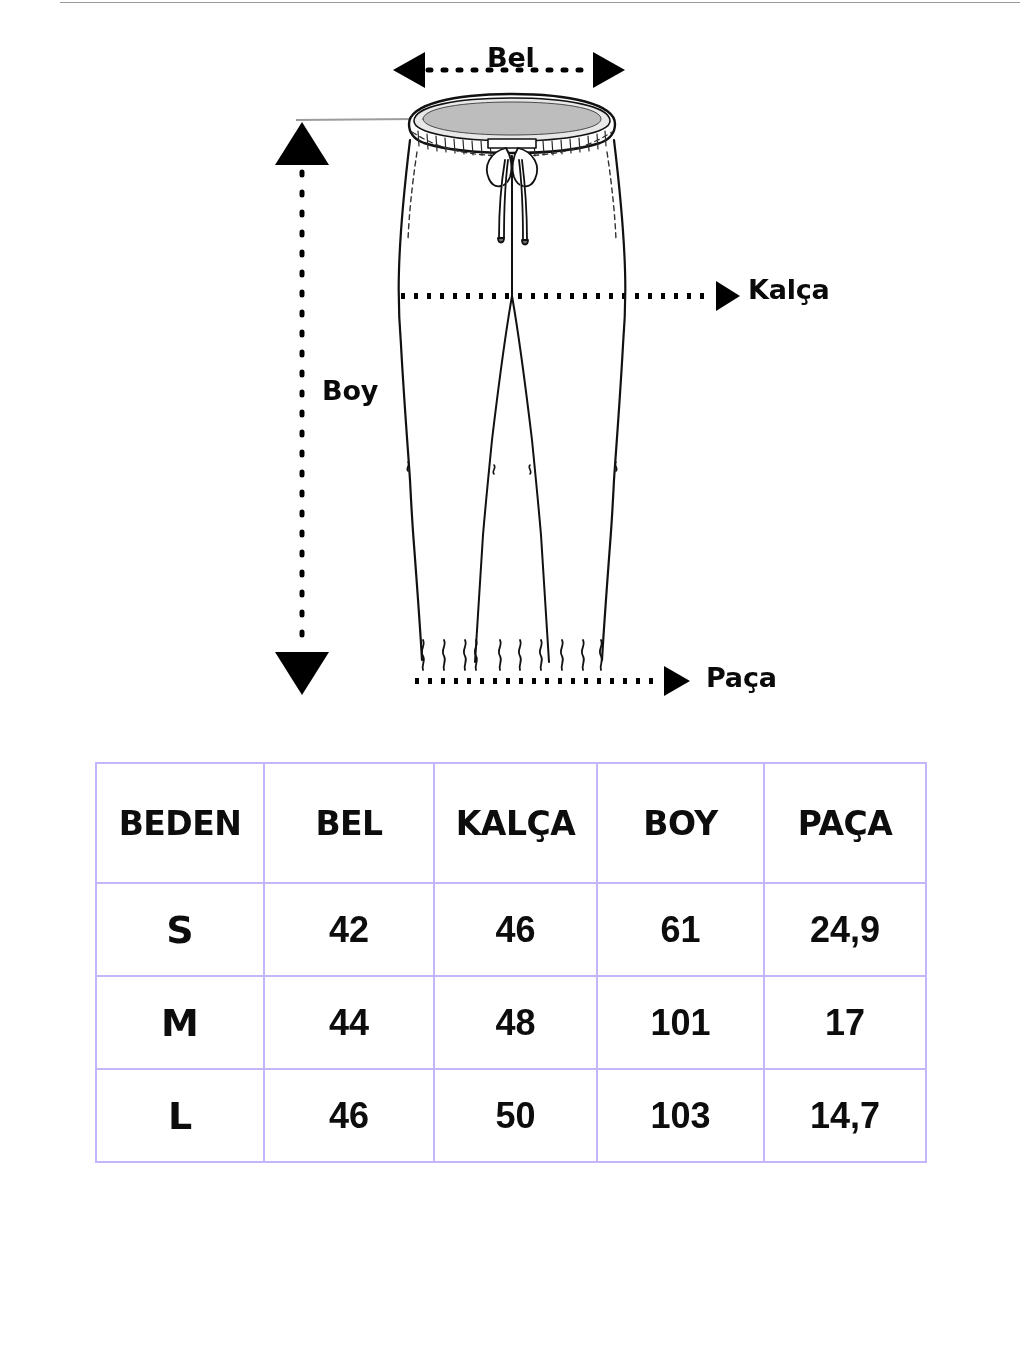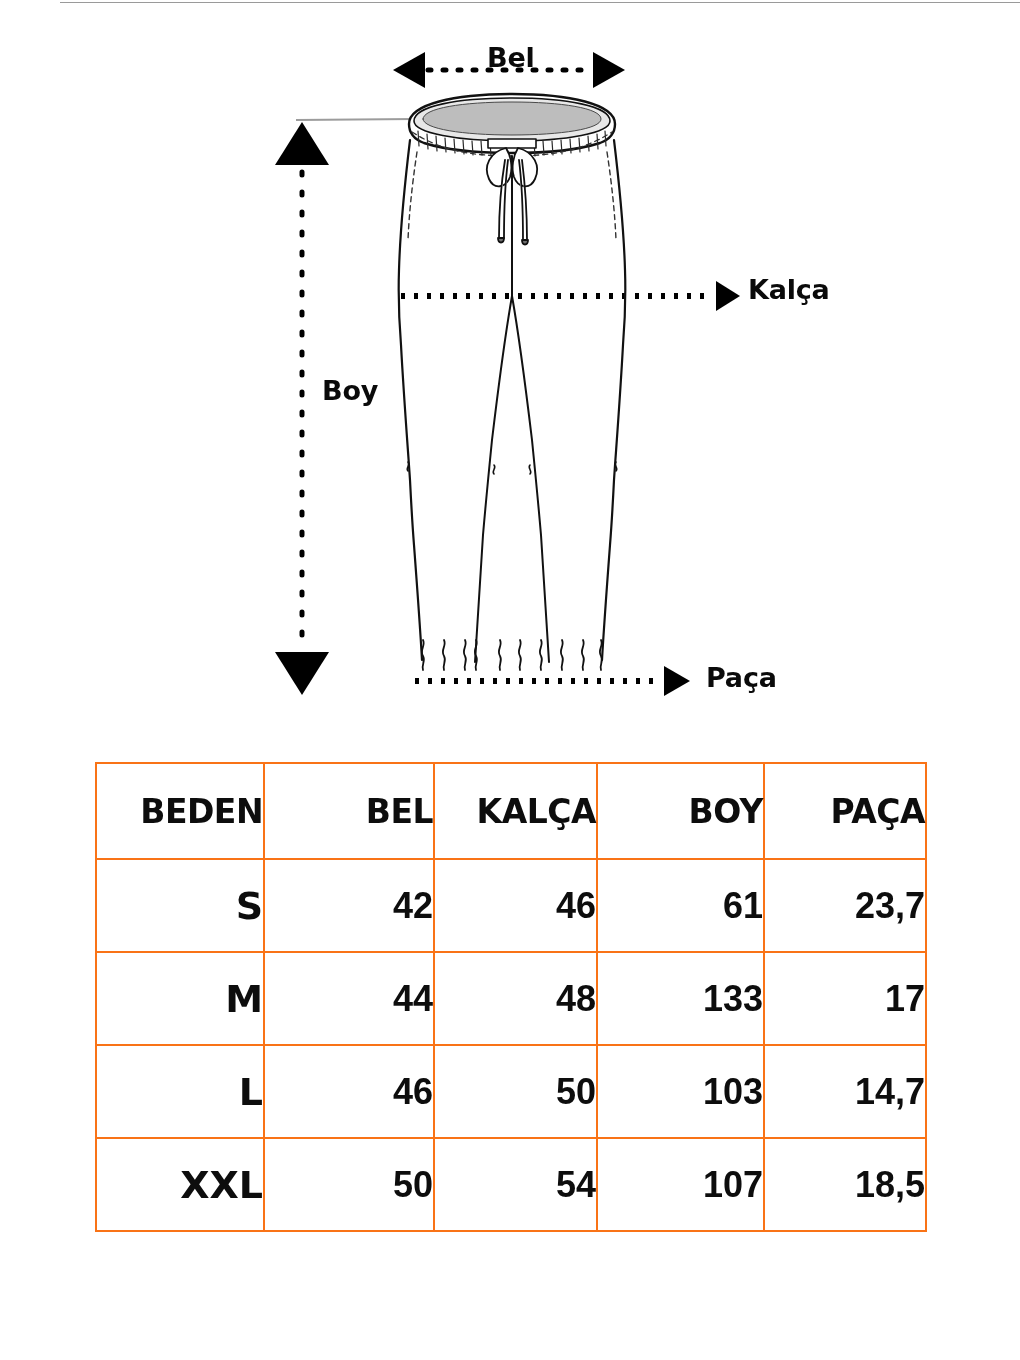--- a/index.html
+++ b/index.html
@@ -63,24 +63,24 @@
   #size-table {
     position: absolute;
     left: 95px;
     top: 762px;
     width: 830px;
     border-collapse: collapse;
     table-layout: fixed;
     background: #ffffff;
   }
   #size-table td, #size-table th {
-    border: 2px solid #f97316;
-    text-align: right;
+    border: 2px solid #c4b5fd;
+    text-align: center;
     vertical-align: middle;
-    padding: 0;
+    padding: 12px;
     color: #0d0d0d;
   }
   #size-table thead th {
     height: 94px;
     font-family: "DejaVu Sans", sans-serif;
     font-weight: bold;
     font-size: 33px;
     letter-spacing: -0.5px;
   }
   #size-table tbody tr { height: 93px; }
@@ -272,39 +272,32 @@
         <th>BOY</th>
         <th>PAÇA</th>
       </tr>
     </thead>
     <tbody>
       <tr>
         <td class="size-cell">S</td>
         <td class="val-cell">42</td>
         <td class="val-cell">46</td>
         <td class="val-cell">61</td>
-        <td class="val-cell">23,7</td>
+        <td class="val-cell">24,9</td>
       </tr>
       <tr>
         <td class="size-cell">M</td>
         <td class="val-cell">44</td>
         <td class="val-cell">48</td>
-        <td class="val-cell">133</td>
+        <td class="val-cell">101</td>
         <td class="val-cell">17</td>
       </tr>
       <tr>
         <td class="size-cell">L</td>
         <td class="val-cell">46</td>
         <td class="val-cell">50</td>
         <td class="val-cell">103</td>
         <td class="val-cell">14,7</td>
       </tr>
-      <tr>
-        <td class="size-cell">XXL</td>
-        <td class="val-cell">50</td>
-        <td class="val-cell">54</td>
-        <td class="val-cell">107</td>
-        <td class="val-cell">18,5</td>
-      </tr>
     </tbody>
   </table>
 
 </div>
 
 </body></html>

